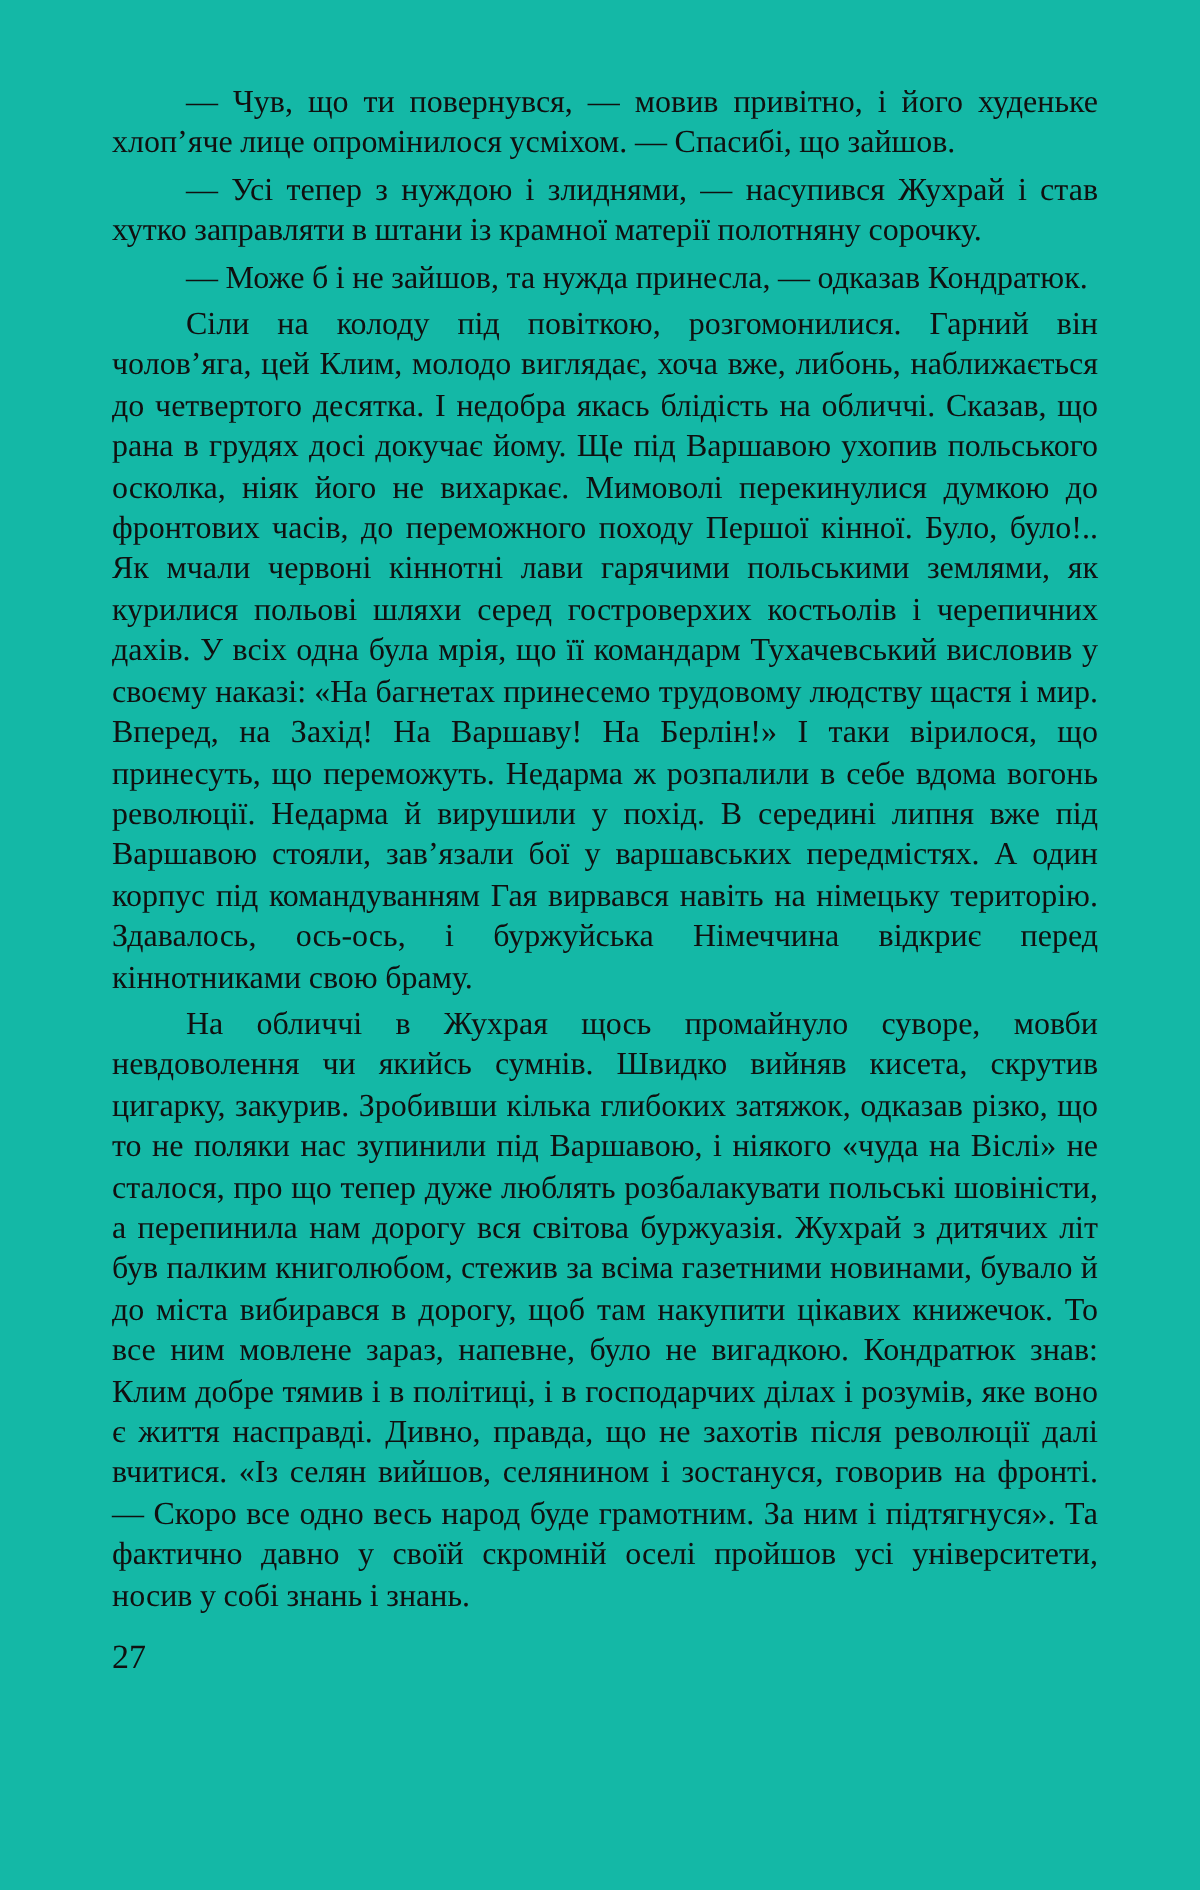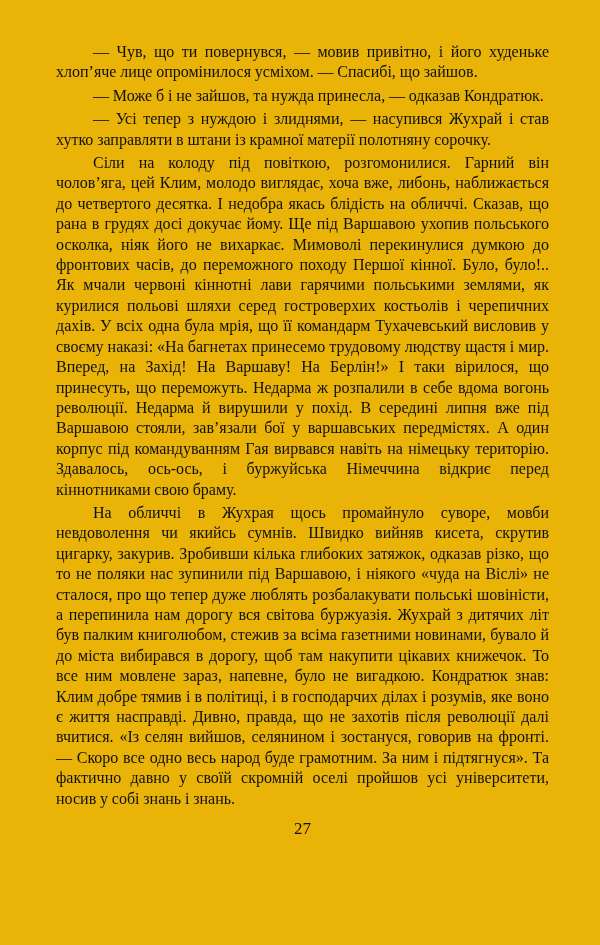--- a/index.html
+++ b/index.html
@@ -9,48 +9,48 @@
   }
   body {
     width: 600px;
     height: 945px;
     overflow: hidden;
   }
   .page {
     box-sizing: border-box;
     width: 600px;
     height: 945px;
-    background: #eab308;
+    background: #14b8a6;
     padding: 42px 51px 0 56px;
     font-family: "Liberation Serif", "DejaVu Serif", serif;
     font-size: 16px;
     line-height: 20.4px;
     color: #101010;
   }
   .page p {
     margin: 0 0 3px 0;
     text-align: justify;
     text-indent: 37px;
     hyphens: auto;
     -webkit-hyphens: auto;
     word-spacing: -0.2px;
   }
   .page-number {
     margin-top: 10px;
-    text-align: center;
+    text-align: left;
     font-size: 17px;
     text-indent: 0;
     color: #101010;
   }
 </style>
 </head>
 <body>
 
 <div class="page">
   <div>
     <p>— Чув, що ти повернувся, — мовив привітно, і його худеньке хлоп’яче лице опромінилося усміхом. — Спасибі, що зайшов.</p>
+    <p>— Усі тепер з нуждою і злиднями, — насупився Жухрай і став хутко заправляти в штани із крамної матерії полотняну сорочку.</p>
     <p>— Може б і не зайшов, та нужда принесла, — одказав Кондратюк.</p>
-    <p>— Усі тепер з нуждою і злиднями, — насупився Жухрай і став хутко заправляти в штани із крамної матерії полотняну сорочку.</p>
     <p>Сіли на колоду під повіткою, розгомонилися. Гарний він чолов’яга, цей Клим, молодо виглядає, хоча вже, либонь, наближається до четвертого десятка. І недобра якась блідість на обличчі. Сказав, що рана в грудях досі докучає йому. Ще під Варшавою ухопив польського осколка, ніяк його не вихаркає. Мимоволі перекинулися думкою до фронтових часів, до переможного походу Першої кінної. Було, було!.. Як мчали червоні кіннотні лави гарячими польськими землями, як курилися польові шляхи серед гостроверхих костьолів і черепичних дахів. У всіх одна була мрія, що її командарм Тухачевський висловив у своєму наказі: «На багнетах принесемо трудовому людству щастя і мир. Вперед, на Захід! На Варшаву! На Берлін!» І таки вірилося, що принесуть, що переможуть. Недарма ж розпалили в себе вдома вогонь революції. Недарма й вирушили у похід. В середині липня вже під Варшавою стояли, зав’язали бої у варшавських передмістях. А один корпус під командуванням Гая вирвався навіть на німецьку територію. Здавалось, ось-ось, і буржуйська Німеччина відкриє перед кіннотниками свою браму.</p>
     <p>На обличчі в Жухрая щось промайнуло суворе, мовби невдоволення чи якийсь сумнів. Швидко вийняв кисета, скрутив цигарку, закурив. Зробивши кілька глибоких затяжок, одказав різко, що то не поляки нас зупинили під Варшавою, і ніякого «чуда на Віслі» не сталося, про що тепер дуже люблять розбалакувати польські шовіністи, а перепинила нам дорогу вся світова буржуазія. Жухрай з дитячих літ був палким книголюбом, стежив за всіма газетними новинами, бувало й до міста вибирався в дорогу, щоб там накупити цікавих книжечок. То все ним мовлене зараз, напевне, було не вигадкою. Кондратюк знав: Клим добре тямив і в політиці, і в господарчих ділах і розумів, яке воно є життя насправді. Дивно, правда, що не захотів після революції далі вчитися. «Із селян вийшов, селянином і зостануся, говорив на фронті. — Скоро все одно весь народ буде грамотним. За ним і підтягнуся». Та фактично давно у своїй скромній оселі пройшов усі університети, носив у собі знань і знань.</p>
   </div>
   <div class="page-number">27</div>
 </div>
 
 </body></html>

